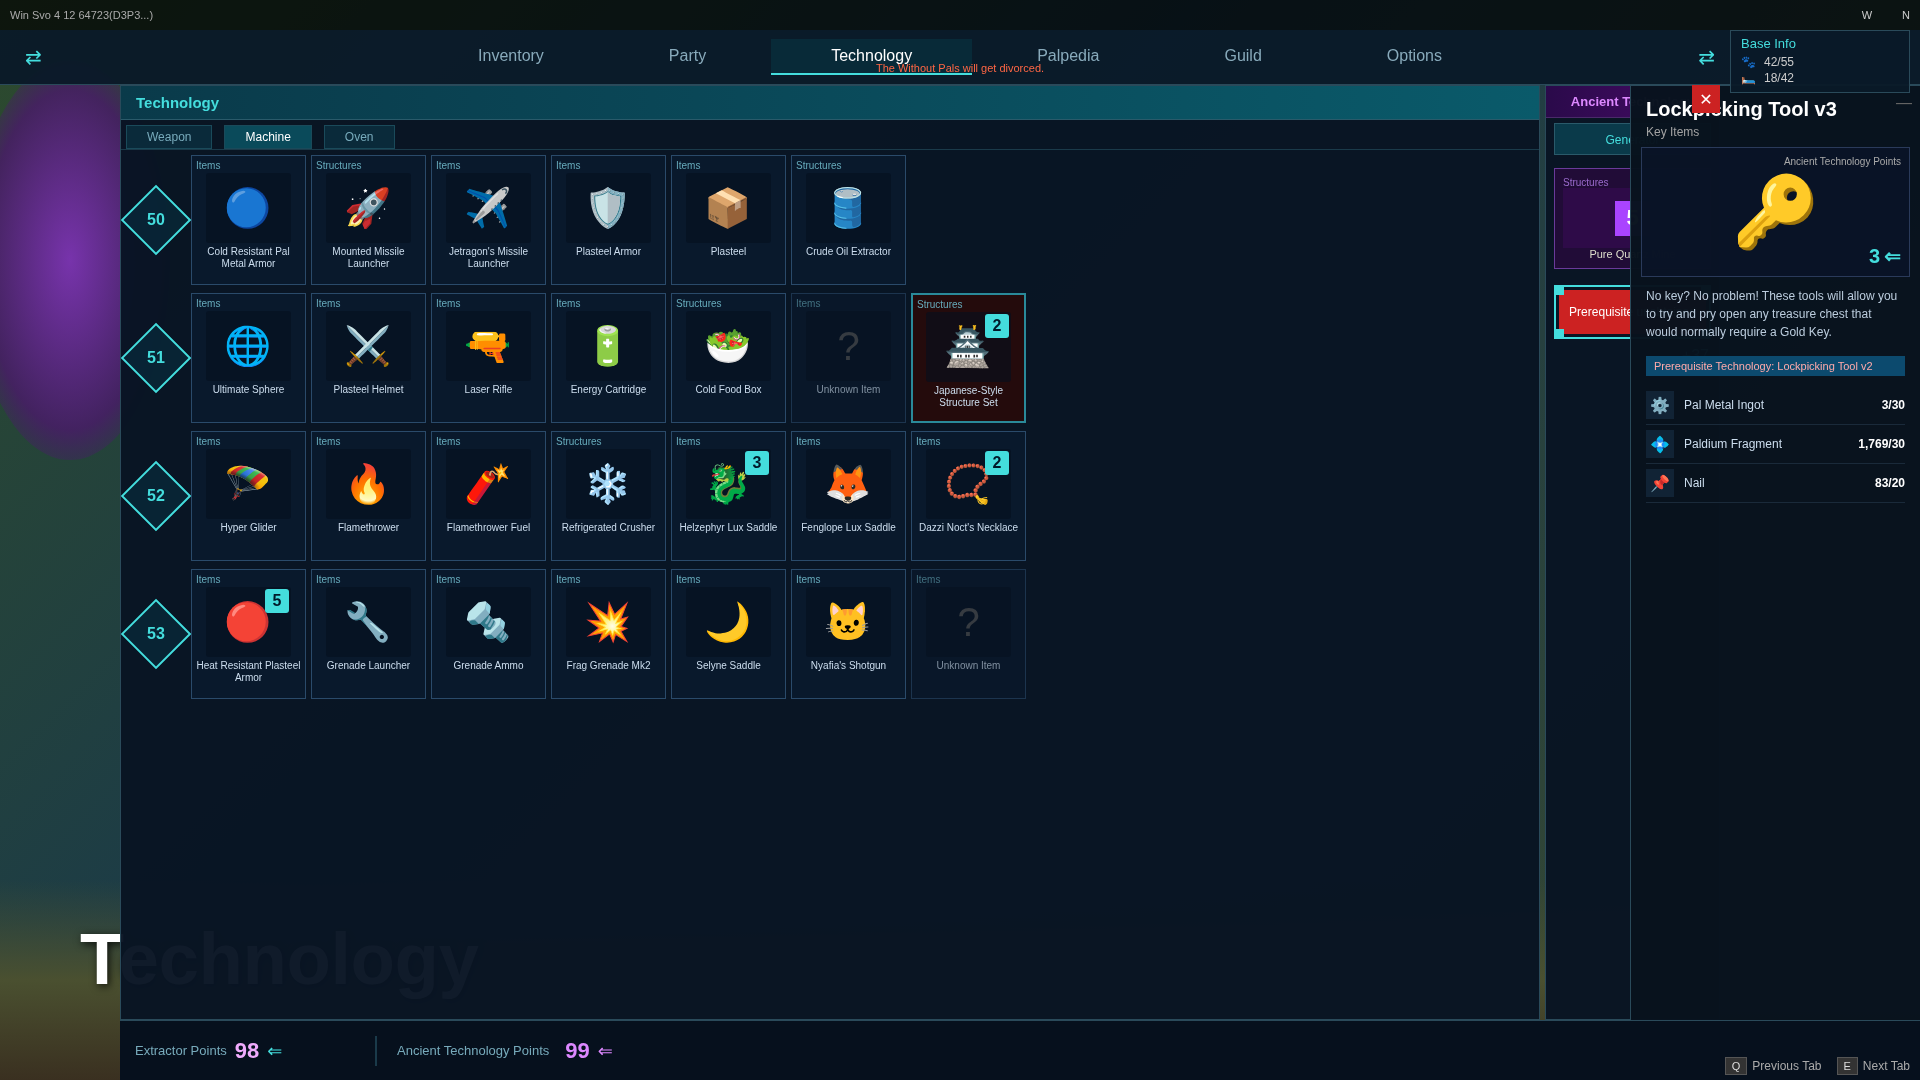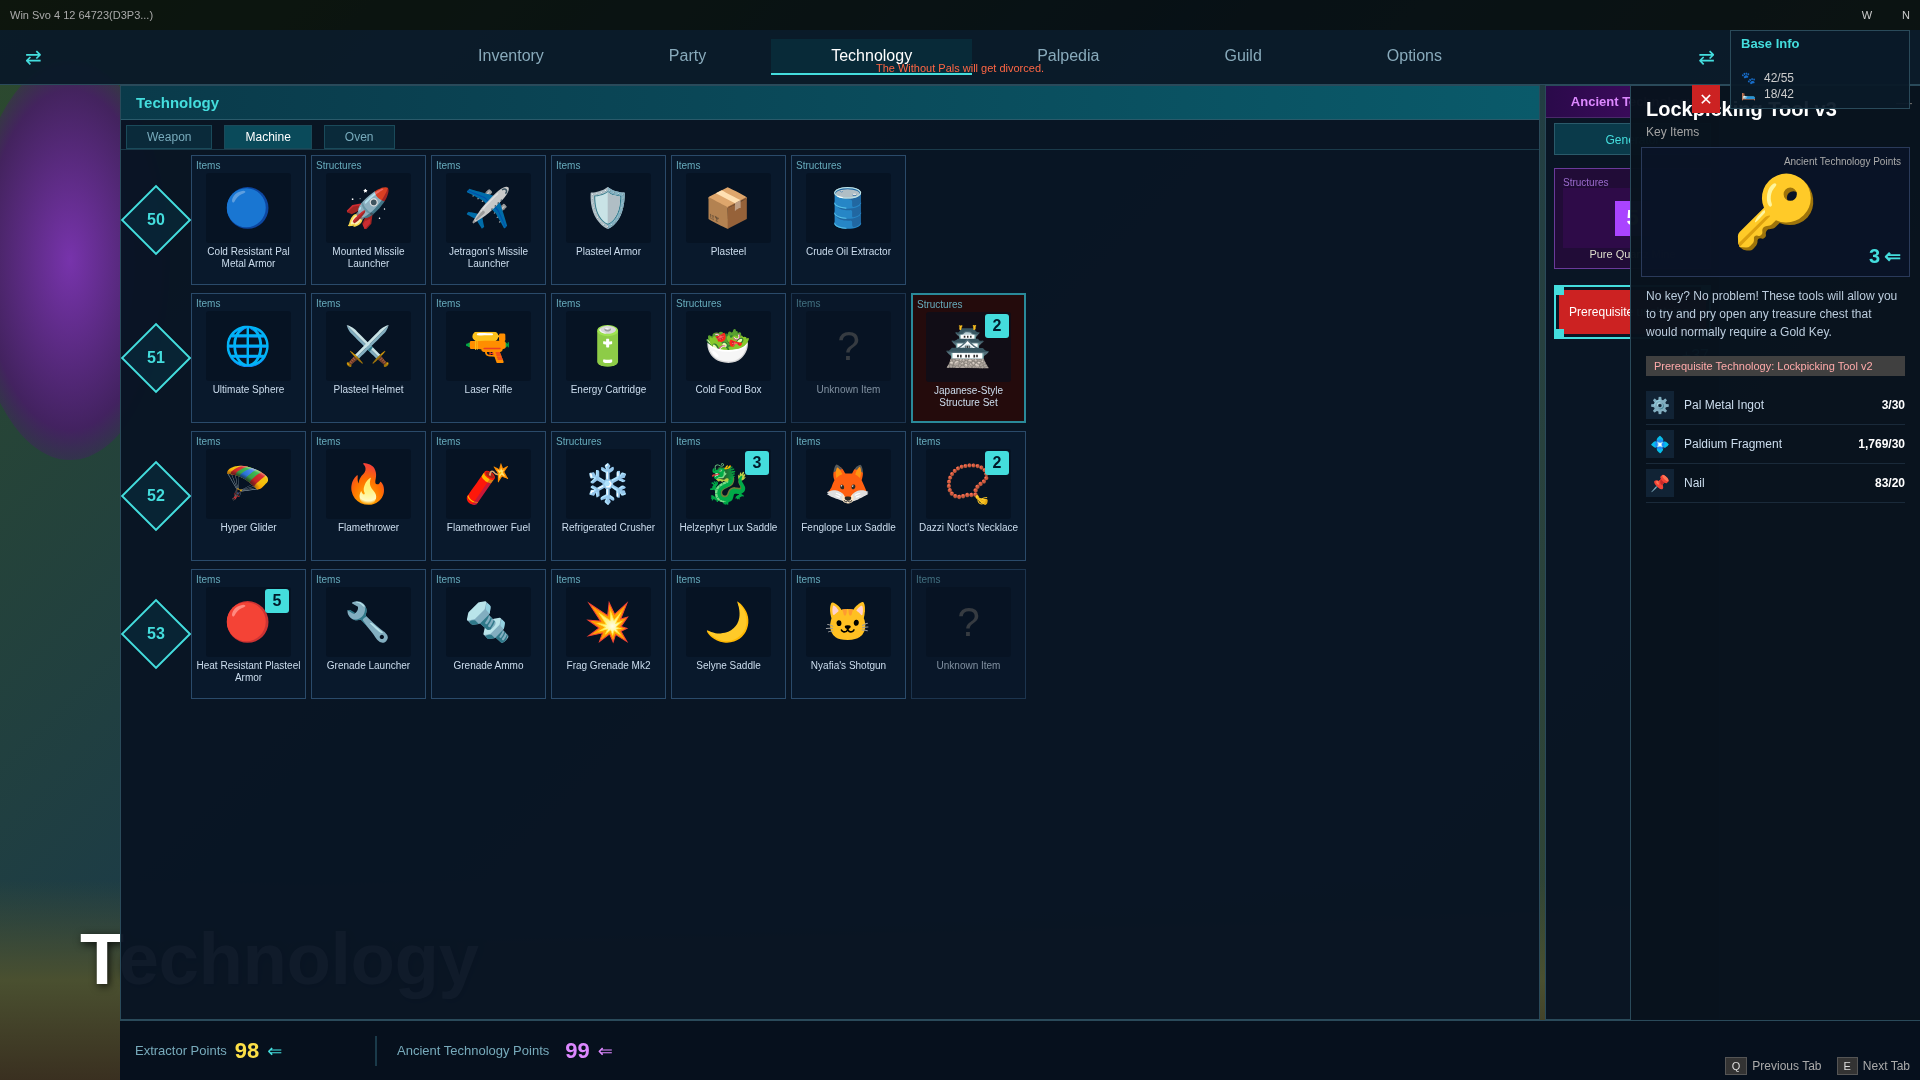--- a/index.html
+++ b/index.html
@@ -143,22 +143,22 @@
       padding: 5px 10px;
       z-index: 10;
       color: #ccc;
       font-size: 12px;
       min-width: 180px;
     }
 
     .base-info-title {
       color: #4dd;
       font-size: 13px;
-      font-weight: bold;
-      margin-bottom: 20px;
+      font-weight: normal;
+      margin-bottom: 4px;
     }
 
     .base-info-row {
       display: flex;
       align-items: center;
       gap: 8px;
       margin: 2px 0;
     }
 
     
@@ -463,21 +463,21 @@
     }
 
     .detail-desc {
       color: #bcd;
       font-size: 12px;
       padding: 10px 15px;
       line-height: 1.5;
     }
 
     .prereq-tech-bar {
-      background: #404040;
+      background: #0c4a6e;
       margin: 5px 15px;
       padding: 4px 8px;
       color: #ffaaaa;
       font-size: 11px;
     }
 
     .materials-list {
       padding: 5px 15px;
     }
 
@@ -534,21 +534,21 @@
       gap: 8px;
       min-width: 220px;
     }
 
     .points-label {
       color: #7ab;
       font-size: 13px;
     }
 
     .points-value {
-      color: #fde047;
+      color: #f0abfc;
       font-size: 22px;
       font-weight: bold;
     }
 
     .points-arrow {
       color: #4dd;
       font-size: 18px;
     }
 
     .points-block.ancient .points-value {

